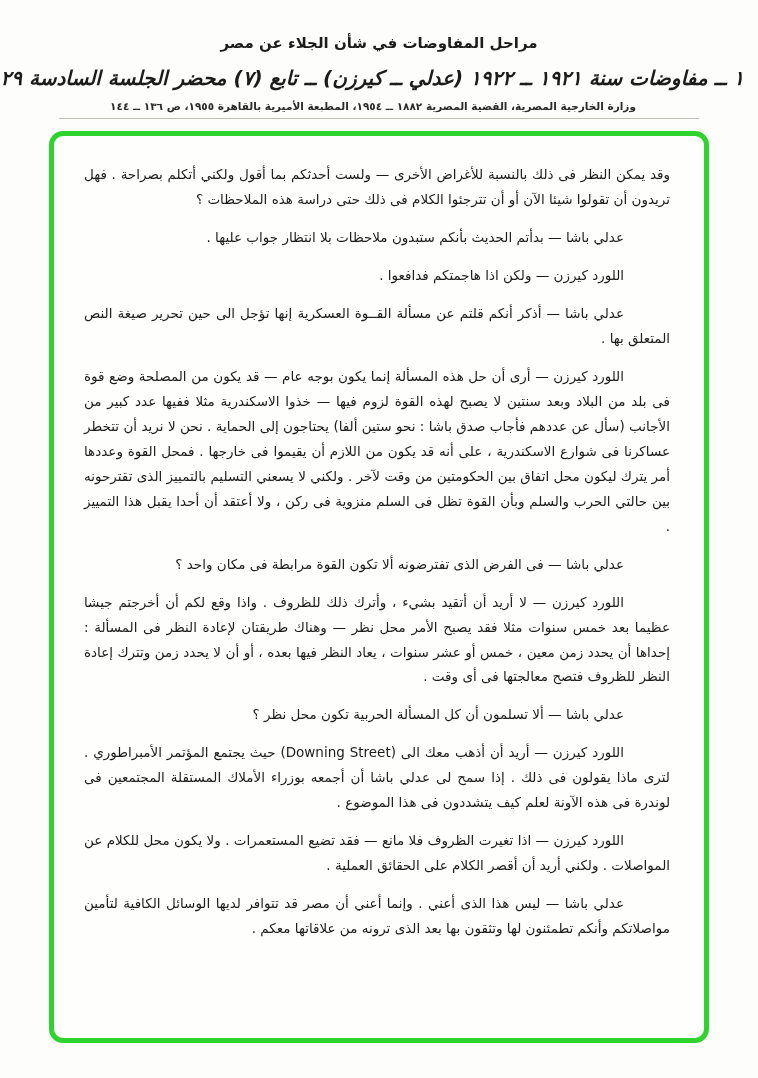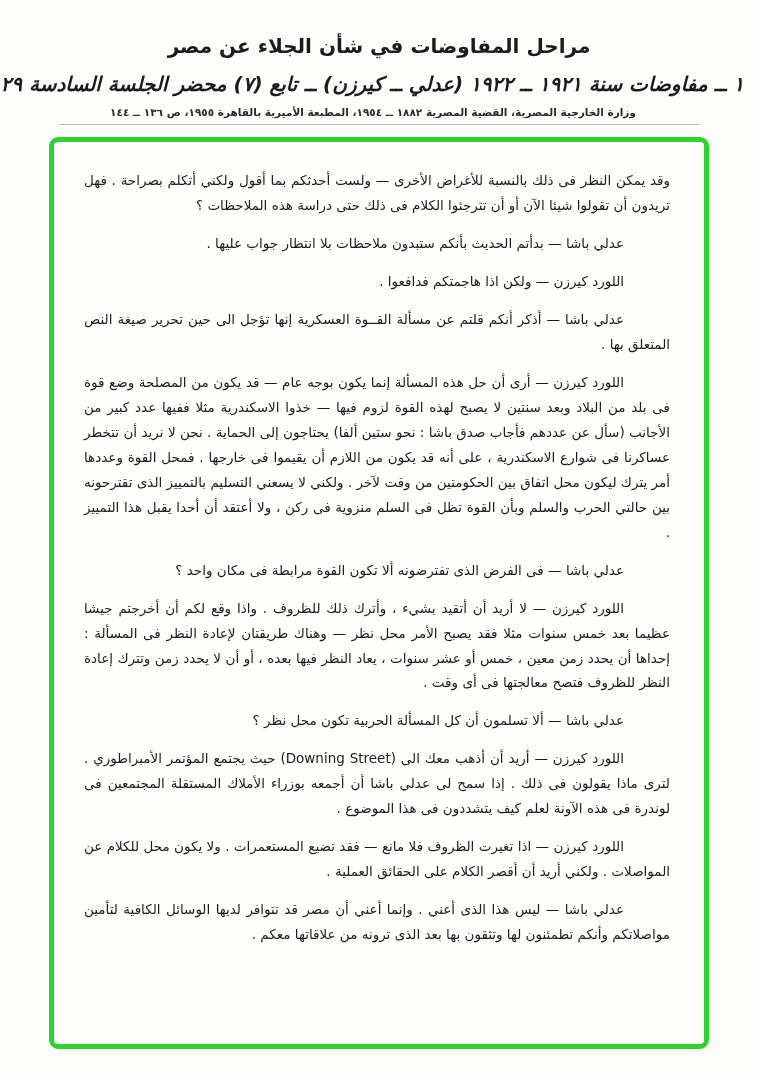--- a/index.html
+++ b/index.html
@@ -17,21 +17,21 @@
     width: 758px;
     height: 1078px;
     overflow: hidden;
     background: #fdfdfb;
   }
   .header {
     text-align: center;
     padding-top: 34px;
   }
   .doc-title {
-    font-size: 20px;
+    font-size: 15px;
     font-weight: bold;
     margin: 0 0 14px 0;
     letter-spacing: 0.5px;
   }
   .doc-subtitle {
     font-size: 20px;
     font-weight: bold;
     margin: 0 14px 10px 14px;
     white-space: nowrap;
     font-style: italic;
@@ -46,21 +46,21 @@
     width: 640px;
     margin: 6px auto 0 auto;
     border-top: 1px solid #bdbdb5;
   }
   .frame {
     box-sizing: border-box;
     width: 660px;
     min-height: 912px;
     margin: 12px auto 0 auto;
     border: 5px solid #2ed32e;
-    border-radius: 9px;
+    border-radius: 14px;
     padding: 26px 34px 24px 30px;
     background: #fefefc;
   }
   .frame p {
     margin: 0 0 13px 0;
     font-size: 13.5px;
     line-height: 1.85;
     text-align: justify;
     text-justify: inter-word;
   }

